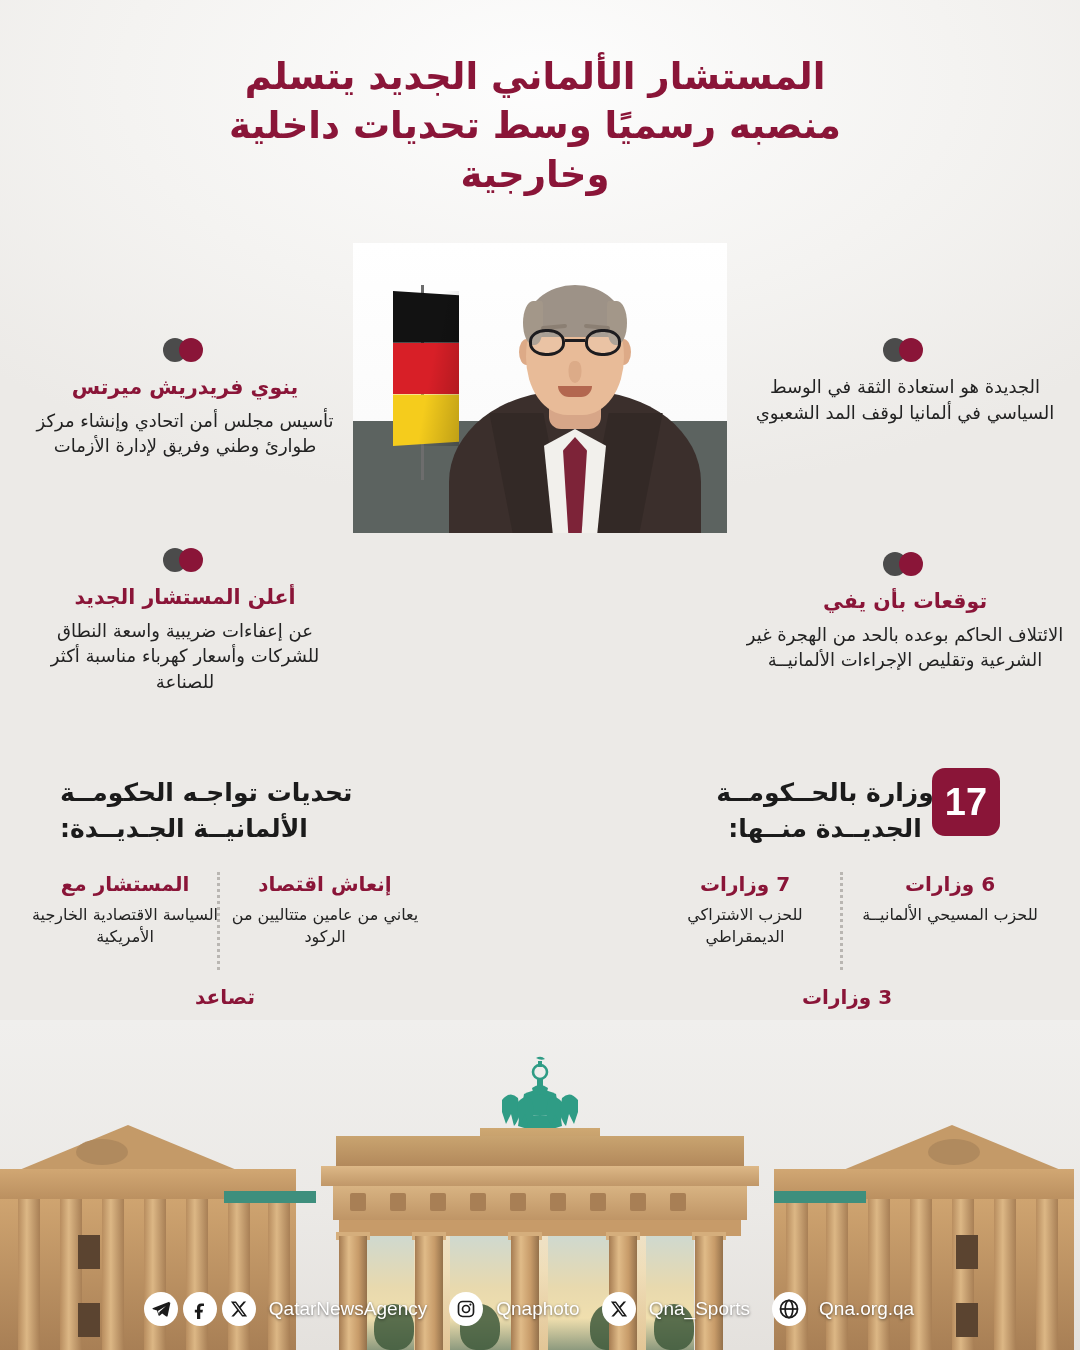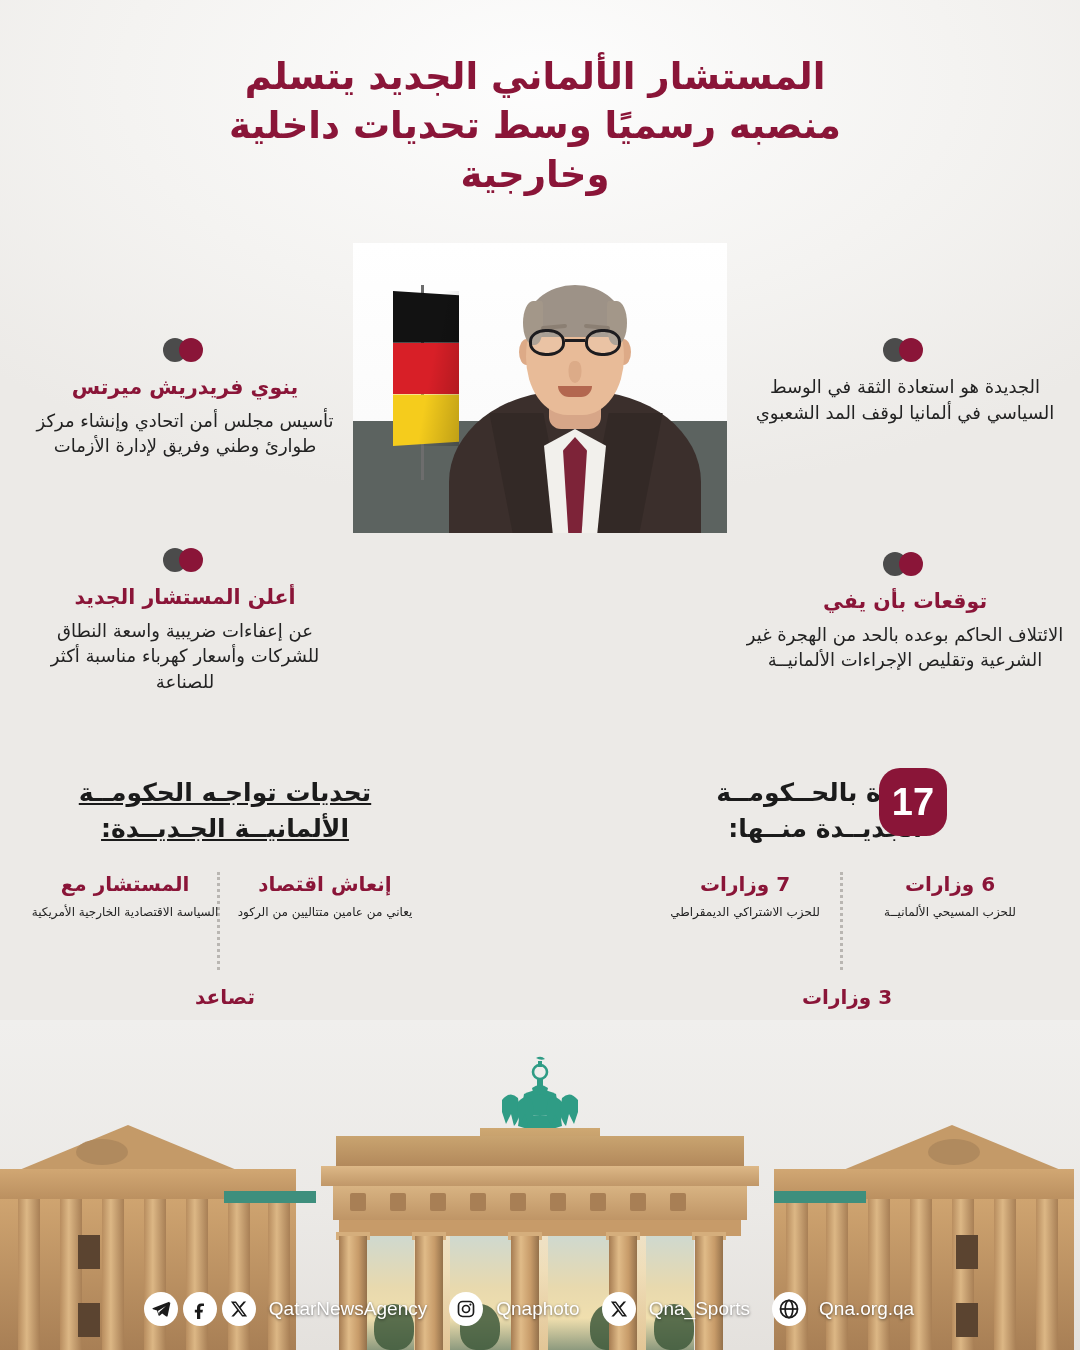--- a/index.html
+++ b/index.html
@@ -143,35 +143,35 @@
   .fact-1 { top:338px; left:20px; }
   .fact-2 { top:548px; left:20px; }
   .fact-3 { top:338px; left:740px; }
   .fact-4 { top:552px; left:740px; }
 
   
   .lower-head {
     position:absolute; font-size:25px; font-weight:bold; line-height:1.42;
     color:#1b1b1b;
   }
-  .lower-head.left { top:775px; left:60px; width:330px; text-align:center;text-decoration:underline; }
+  .lower-head.left { top:775px; left:60px; width:330px; text-align:left; }
   .lower-head.right { top:775px; left:700px; width:250px; text-align:center; color:#1b1b1b; }
 
   .badge-17 {
-    position:absolute; top:768px; left:879px;
+    position:absolute; top:768px; left:932px;
     width:68px; height:68px;
-    background:#8A1538; border-radius:21px;
+    background:#8A1538; border-radius:13px;
     display:flex; align-items:center; justify-content:center;
     color:#ffffff; font-size:38px; font-weight:bold;
     font-family:"Liberation Sans",sans-serif;
   }
 
   .stat { position:absolute; width:190px; text-align:center; }
   .stat h4 { color:#8A1538; font-size:20px; font-weight:bold; margin-bottom:8px; }
-  .stat p { color:#232323; font-size:12px; line-height:1.4; }
+  .stat p { color:#232323; font-size:16px; line-height:1.4; }
 
   .s-r1 { top:872px; left:855px; }
   .s-r2 { top:872px; left:650px; }
   .s-r3 { top:985px; left:752px; }
   .s-l1 { top:872px; left:230px; }
   .s-l2 { top:872px; left:30px; }
   .s-l3 { top:985px; left:130px; }
 
   .dotted-div {
     position:absolute; width:0; height:98px;

